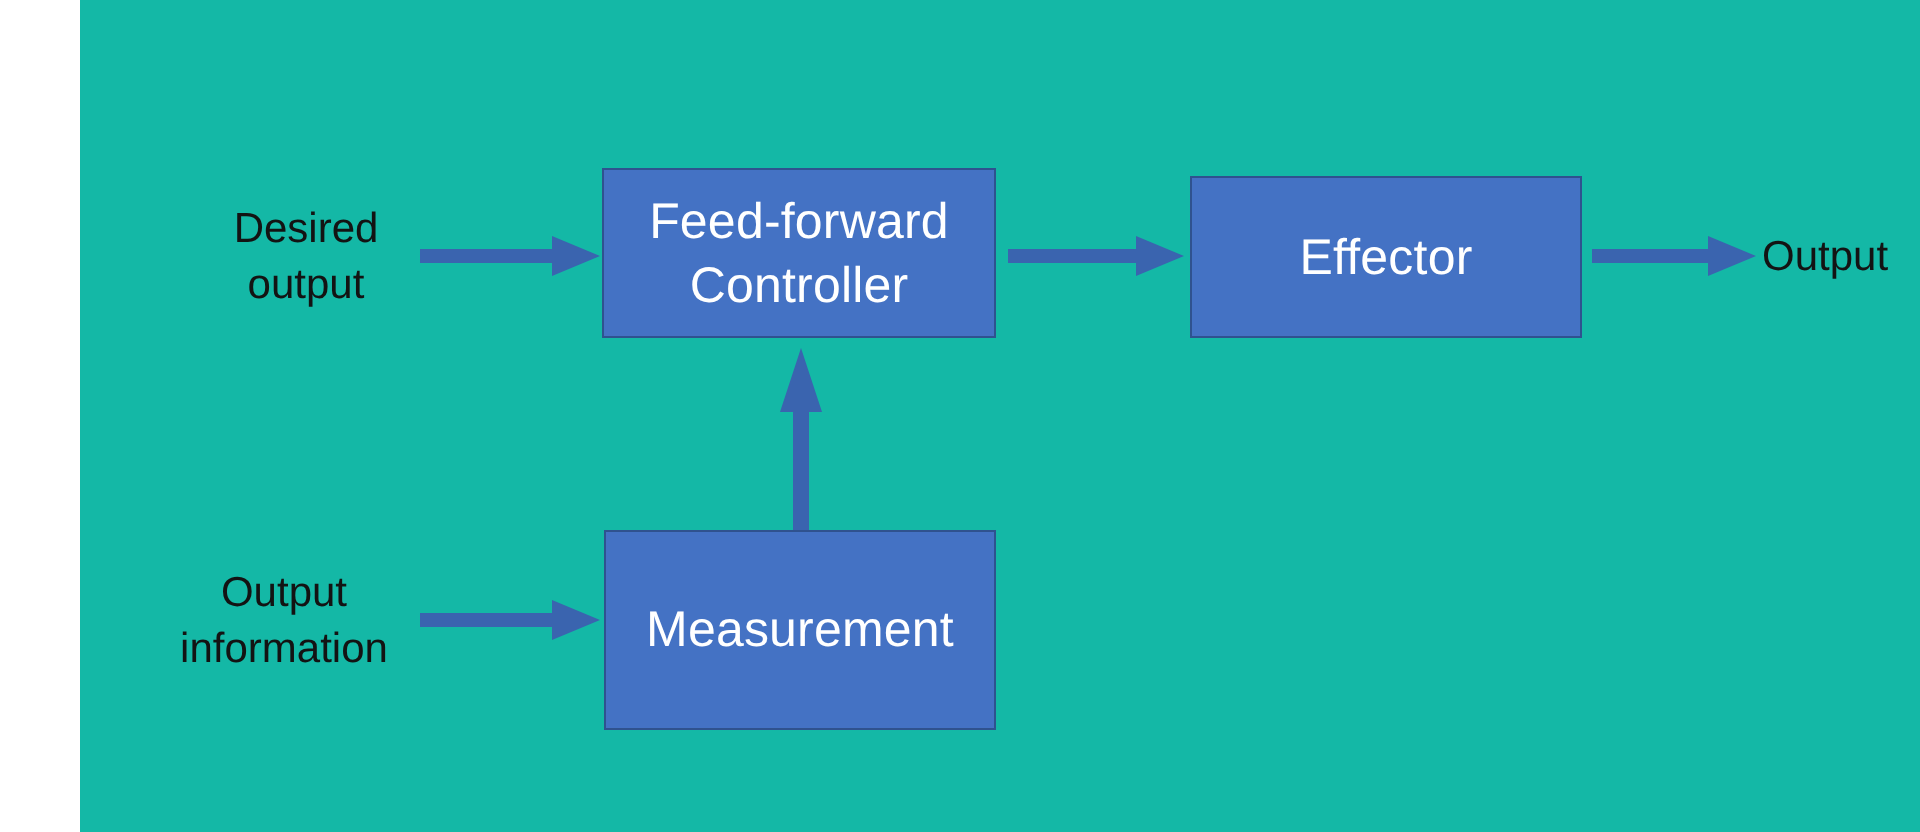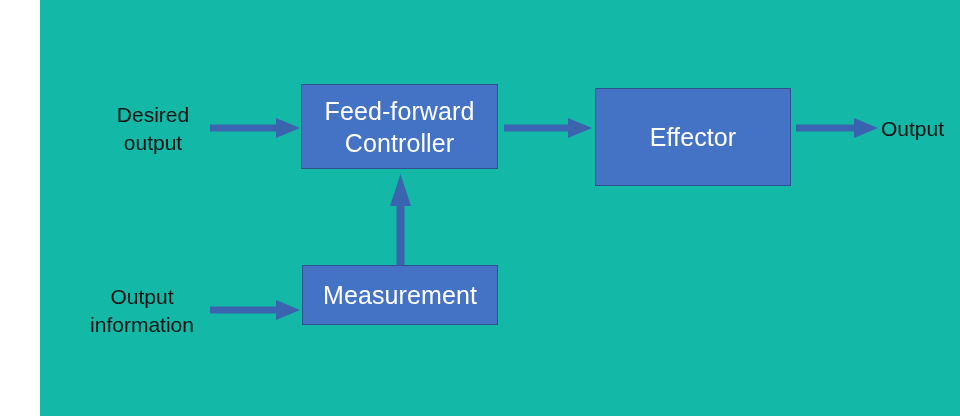--- a/index.html
+++ b/index.html
@@ -97,17 +97,17 @@
 
   <div class="arrow" style="left:348px; top:172px;">
     <svg width="26" height="94" viewBox="0 0 26 94" aria-hidden="true">
       <path d="M8.5 94 V34 H2 L12.5 2 L23 34 H16.5 V94 Z" fill="#3A64AF"></path>
     </svg>
   </div>
 
   <div class="node" style="left:261px; top:84px; width:197px; height:85px;">Feed-forward
 Controller</div>
 
-  <div class="node" style="left:555px; top:88px; width:196px; height:98px;">Effector</div>
+  <div class="node" style="left:555px; top:88px; width:196px; height:81px;">Effector</div>
 
-  <div class="node" style="left:262px; top:265px; width:196px; height:60px;">Measurement</div>
+  <div class="node" style="left:262px; top:265px; width:196px; height:100px;">Measurement</div>
 
 </div>
 
 </body></html>

